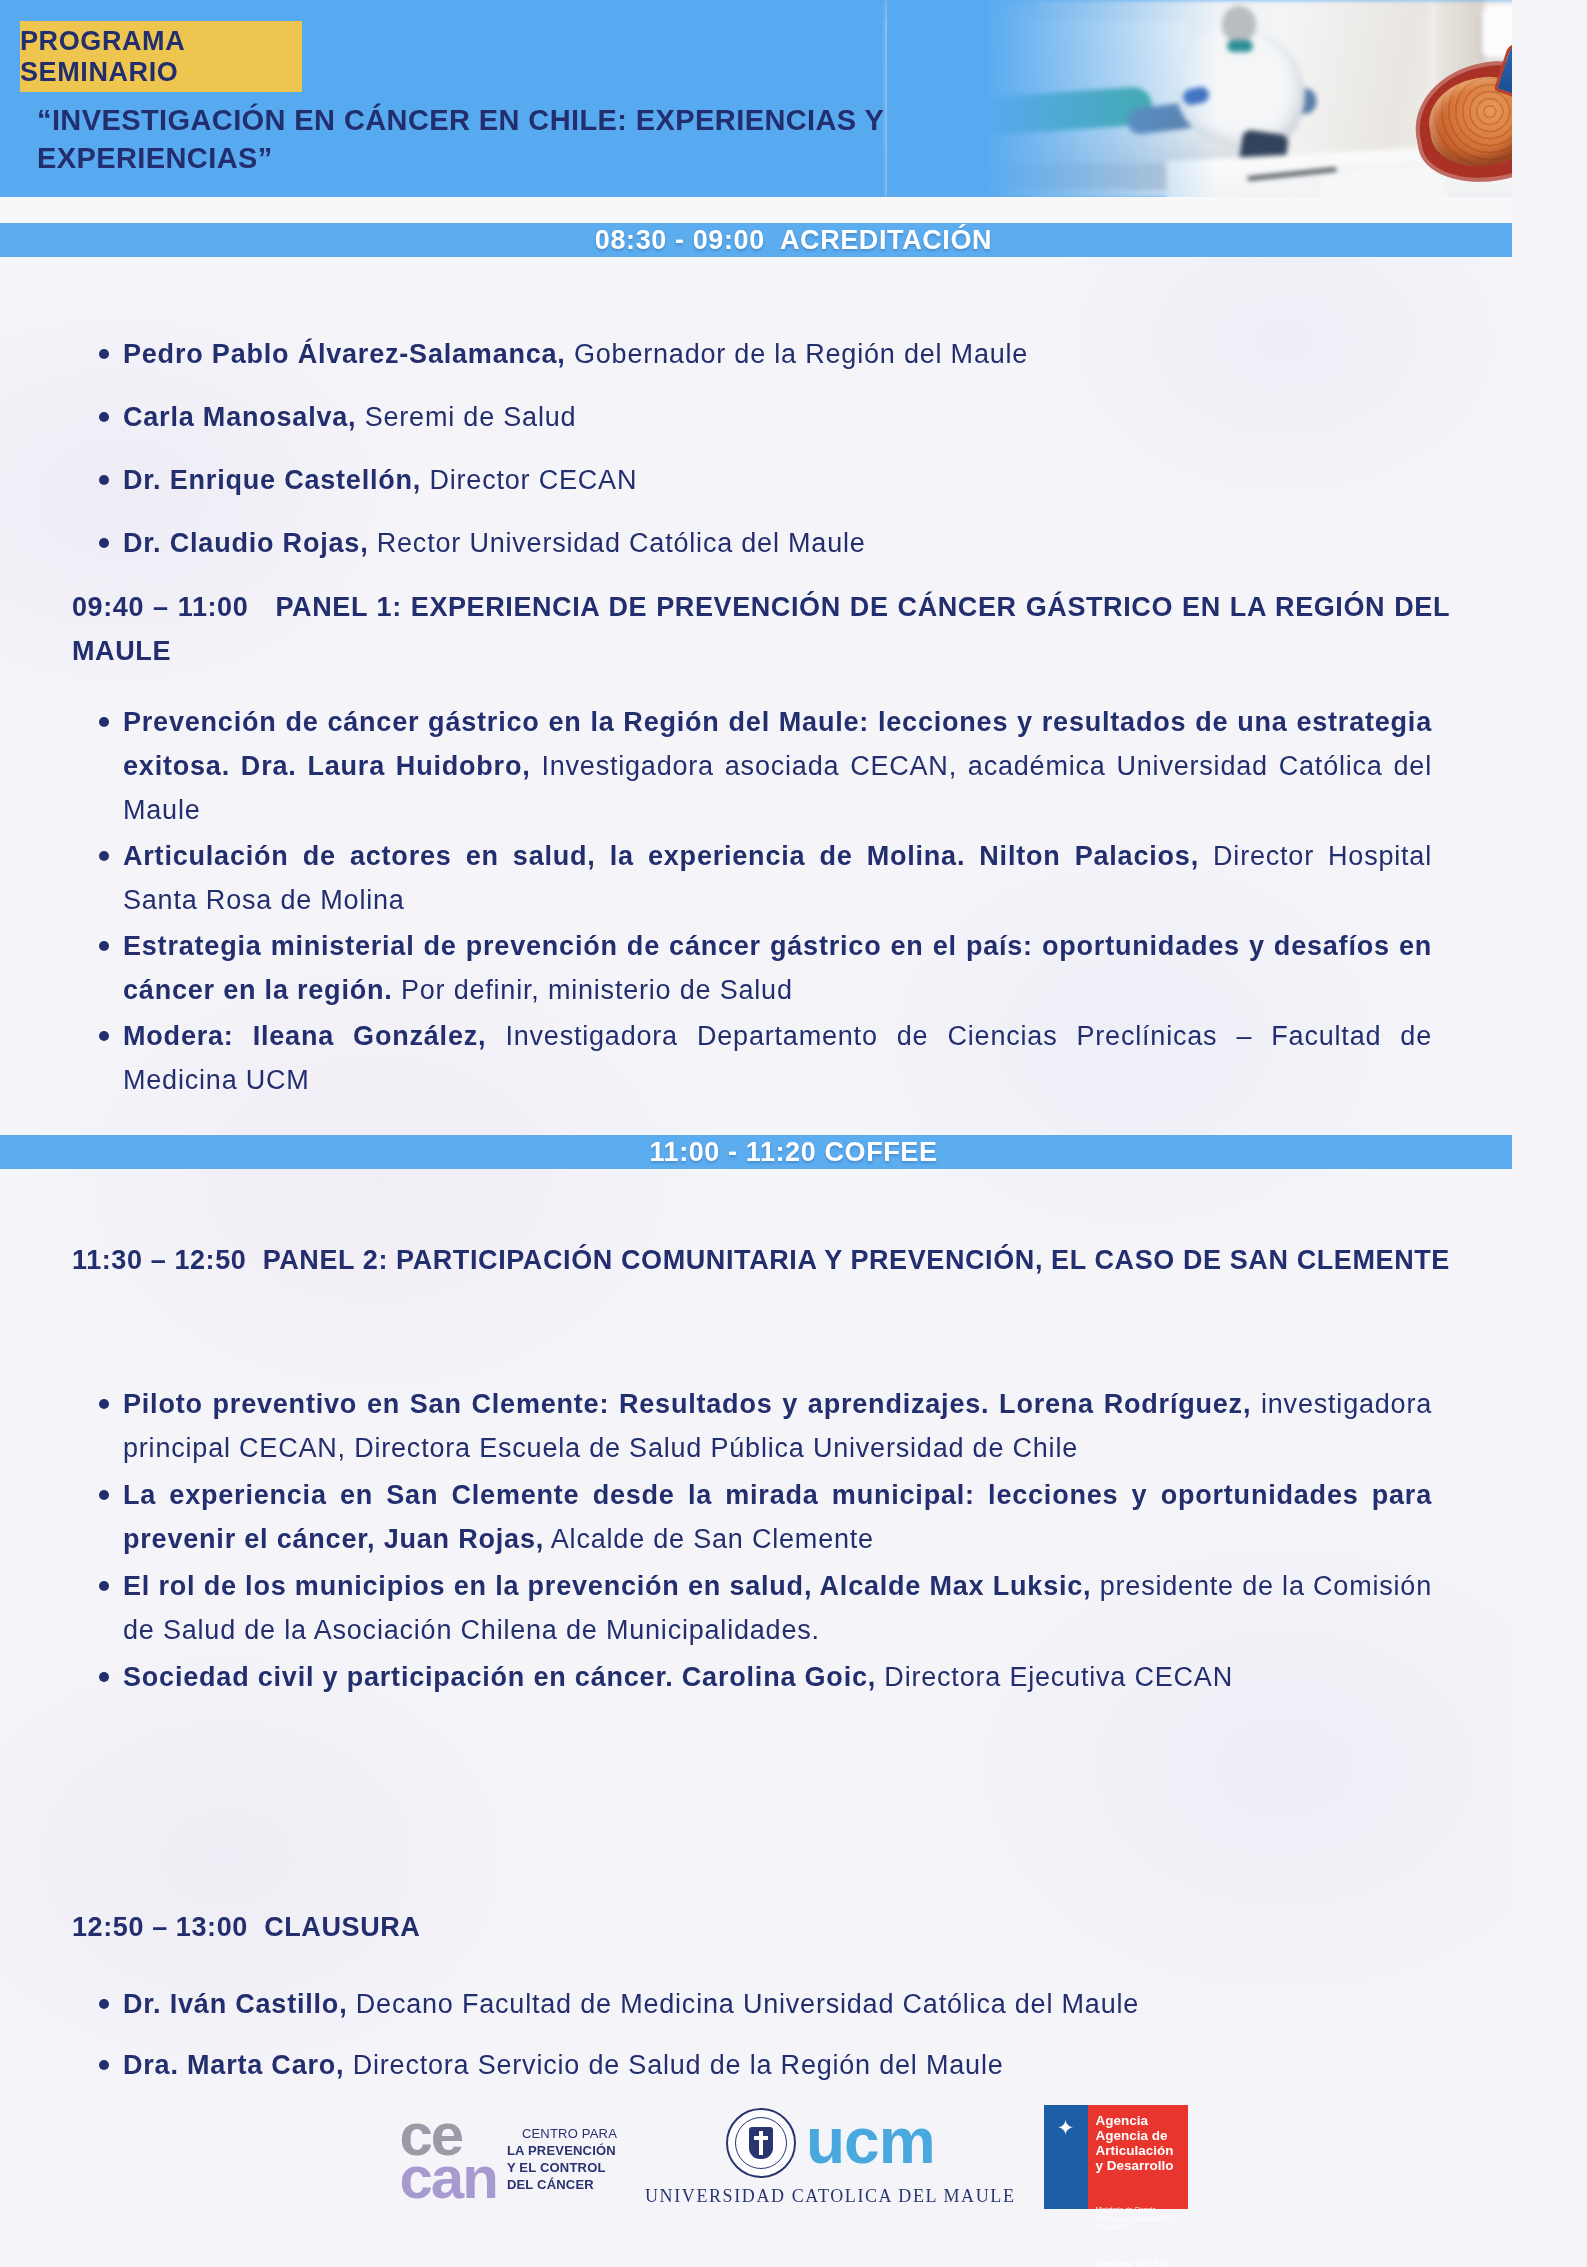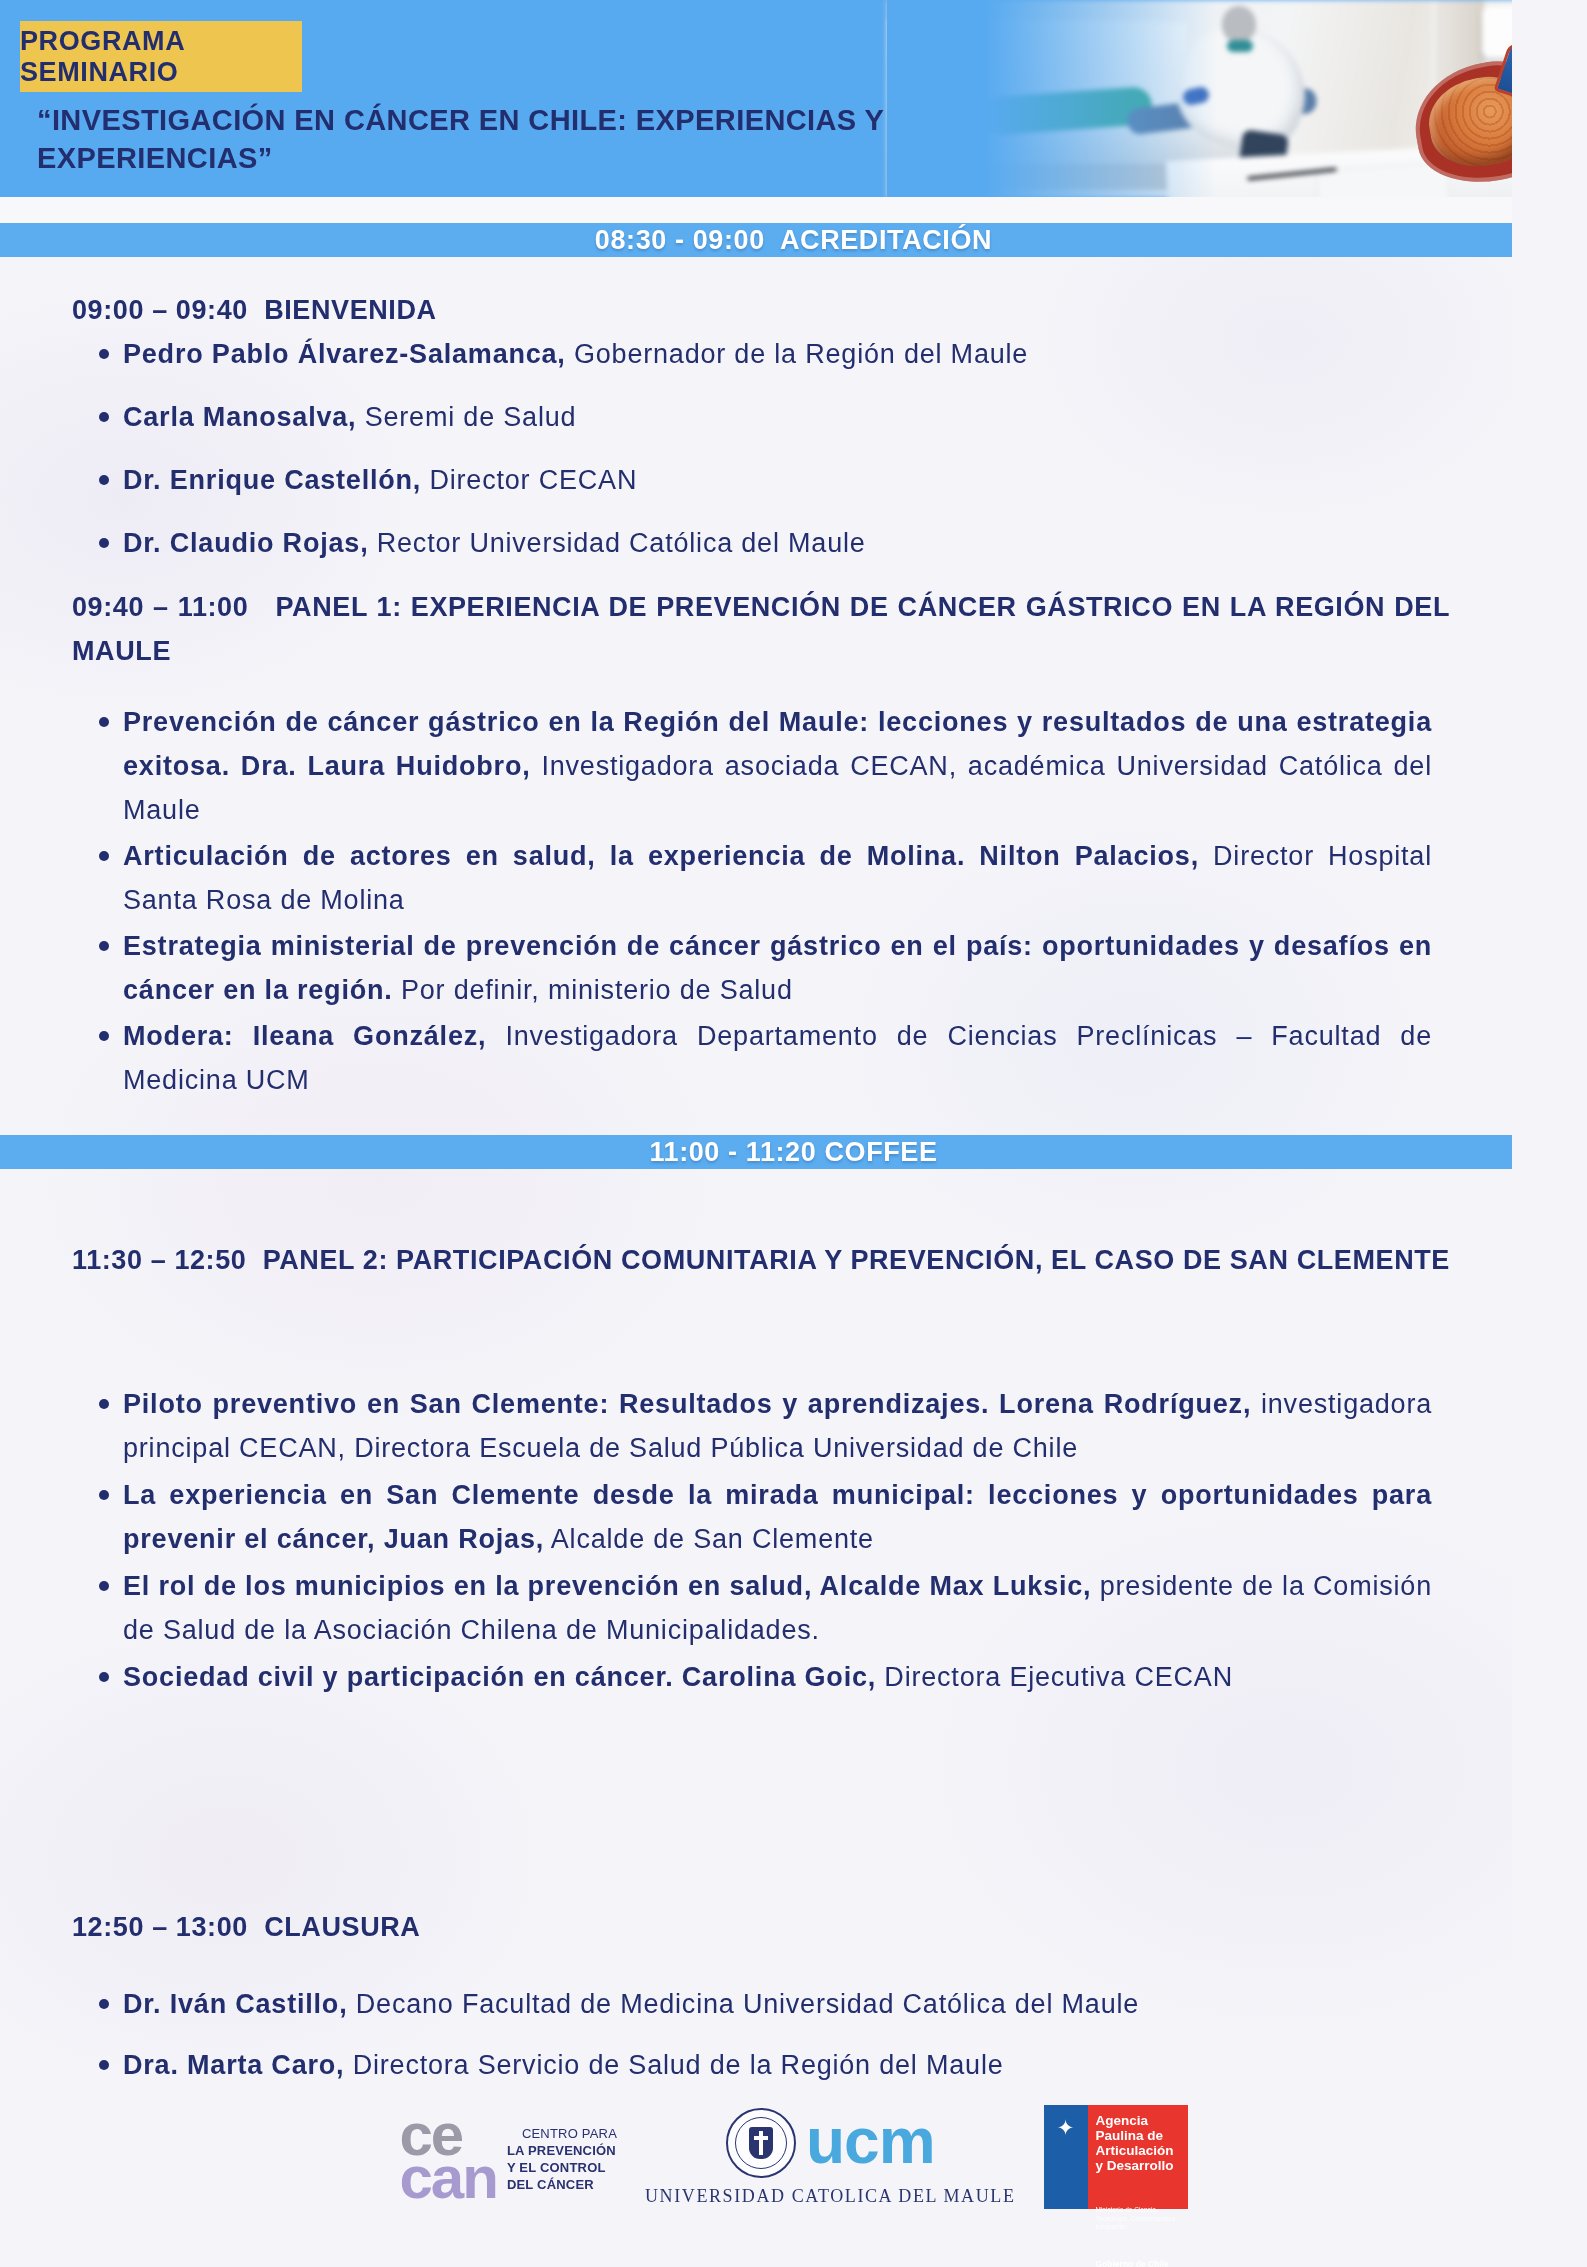--- a/index.html
+++ b/index.html
@@ -158,21 +158,20 @@
     <div class="badge">
       <span class="badge-text">PROGRAMA SEMINARIO</span>
     </div>
     <div class="hero-title">“INVESTIGACIÓN EN CÁNCER EN CHILE: EXPERIENCIAS Y EXPERIENCIAS”</div>
   </header>
 
   <div class="strip"></div>
 
   <div class="banner banner-1">08:30 - 09:00&nbsp; ACREDITACIÓN</div>
 
-  <h2 class="sec-h sec-h-1">09:00 – 09:40&nbsp; BIENVENIDA</h2>
   <ul class="agenda list-1">
     <li><span class="b">Pedro Pablo Álvarez-Salamanca,</span><span class="r"> Gobernador de la Región del Maule</span></li>
     <li><span class="b">Carla Manosalva,</span><span class="r"> Seremi de Salud</span></li>
     <li><span class="b">Dr. Enrique Castellón,</span><span class="r"> Director CECAN</span></li>
     <li><span class="b">Dr. Claudio Rojas,</span><span class="r"> Rector Universidad Católica del Maule</span></li>
   </ul>
 
   <h2 class="sec-h sec-h-2">09:40 – 11:00&nbsp;&nbsp; PANEL 1: EXPERIENCIA DE PREVENCIÓN DE CÁNCER GÁSTRICO EN LA REGIÓN DEL MAULE</h2>
   <ul class="agenda list-2">
     <li><span class="b">Prevención de cáncer gástrico en la Región del Maule: lecciones y resultados de una estrategia exitosa. Dra. Laura Huidobro,</span><span class="r"> Investigadora asociada CECAN, académica Universidad Católica del Maule</span></li>
@@ -222,21 +221,21 @@
       <div class="ucm-caption">UNIVERSIDAD CATOLICA DEL MAULE</div>
     </div>
 
     <div class="anid">
       <div class="anid-blue">
         <div class="emblem"></div>
       </div>
       <div class="anid-red">
         <div class="anid-agency">
           <div>Agencia</div>
-          <div>Paulina de</div>
+          <div>Agencia de</div>
           <div>Articulación</div>
           <div>y Desarrollo</div>
         </div>
         <div class="anid-ministry">Ministerio de Ciencia, Tecnología, Conocimiento e Innovación</div>
         <div class="anid-gov">Gobierno de Chile</div>
       </div>
     </div>
 
   </footer>
 </div>

